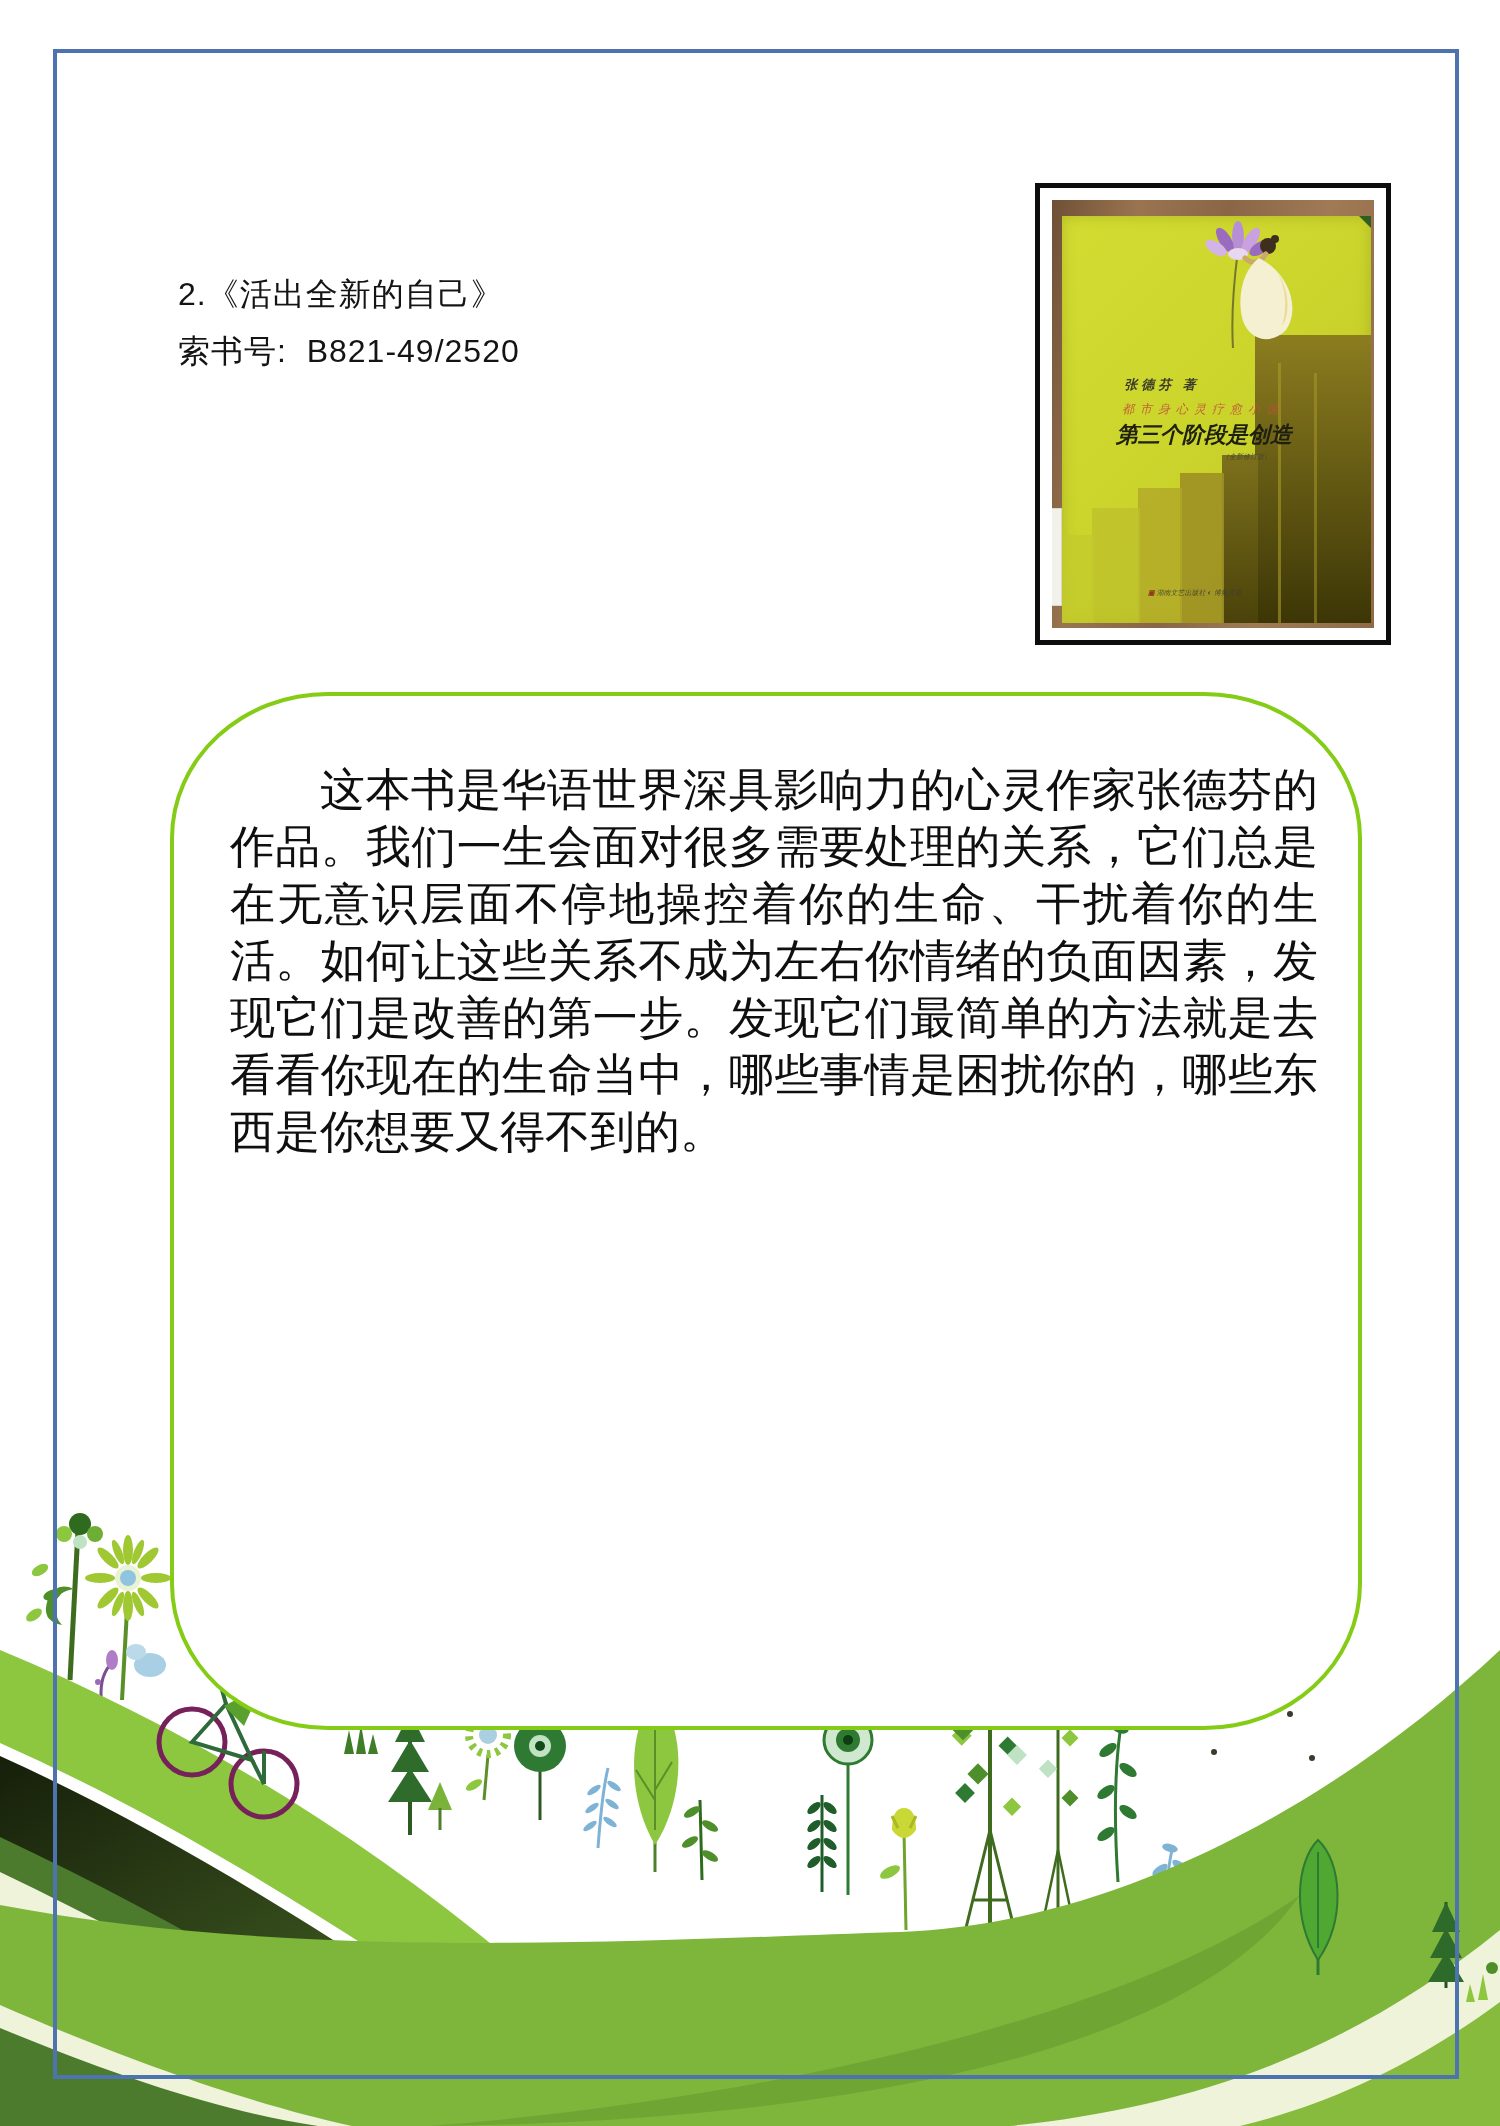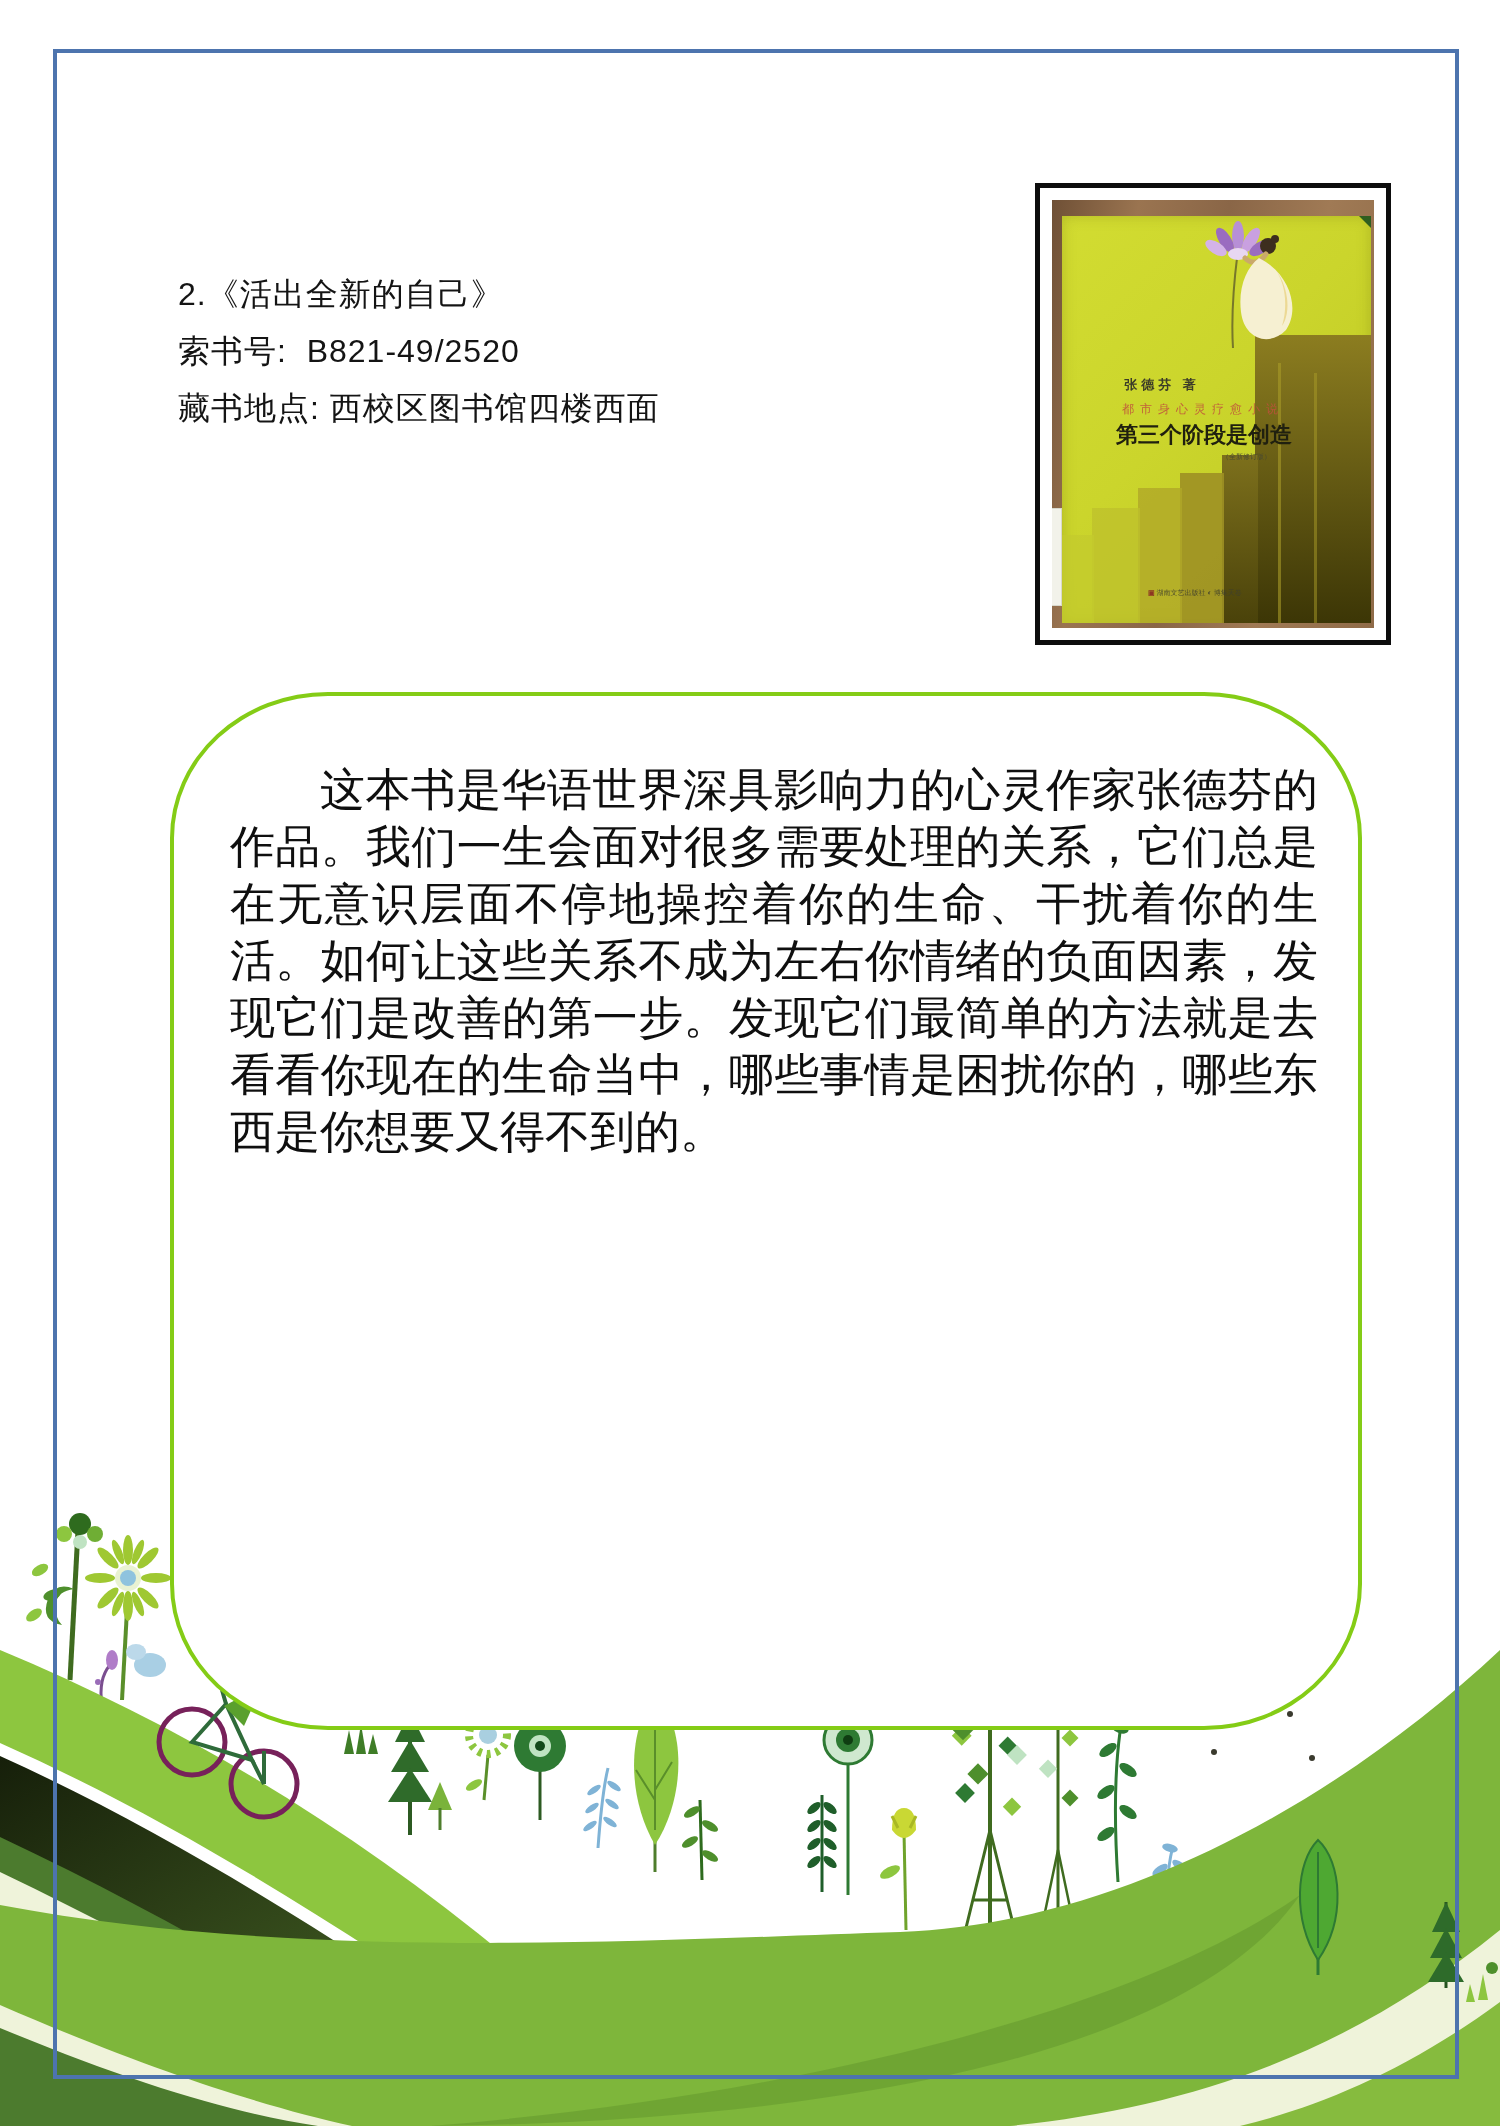--- a/index.html
+++ b/index.html
@@ -21,20 +21,21 @@
   .header-block .hline{white-space:pre-wrap;}
   
   .book-frame{
     position:absolute;left:1035px;top:183px;width:356px;height:462px;
     border:5px solid #0d0d0d;background:#ffffff;box-sizing:border-box;
     padding:12px;z-index:12;
   }
   .book-photo{
     position:relative;width:100%;height:100%;overflow:hidden;
     background:linear-gradient(100deg,#6f5036 0%,#9a7450 22%,#8a6647 45%,#a07a55 70%,#8f6b48 100%);
+    font-style:italic;
   }
   .book-cover{
     position:absolute;left:10px;right:3px;top:16px;bottom:5px;
     background:linear-gradient(135deg,#d2dc31 0%,#cbd52c 45%,#c2cc26 80%,#bac421 100%);
     overflow:hidden;box-shadow:inset 0 0 14px rgba(120,120,20,.35);
   }
   .bldg{position:absolute;bottom:0;}
   .cover-author{
     position:absolute;left:0;top:160px;width:200px;text-align:center;
     font-size:13px;letter-spacing:4px;color:#3c3c28;font-weight:bold;
@@ -311,21 +312,20 @@
     <g fill="#8dc63f">
       <path d="M1478,500 l5,-26 l5,26 Z"></path>
       <path d="M1466,502 l4,-18 l5,18 Z"></path>
       <circle cx="1492" cy="468" r="6" fill="#4e8f2c"></circle>
     </g>
   </svg>
 
   <div class="header-block">
     <div class="hline">2.《活出全新的自己》</div>
     <div class="hline">索书号:  B821-49/2520</div>
-    <div class="hline">藏书地点: 西校区图书馆四楼西面</div>
   </div>
 
   <div class="book-frame">
     <div class="book-photo">
       <div class="sticker"></div>
       <div class="book-cover">
         <div class="corner-leaf"></div>
 
         <div class="bldg" style="left:193px;right:0;height:288px;background:linear-gradient(180deg,#8c7d20,#3c3606);"></div>
         <div class="bldg" style="left:160px;width:36px;height:168px;background:linear-gradient(180deg,#7d701c,#4a420a);"></div>

